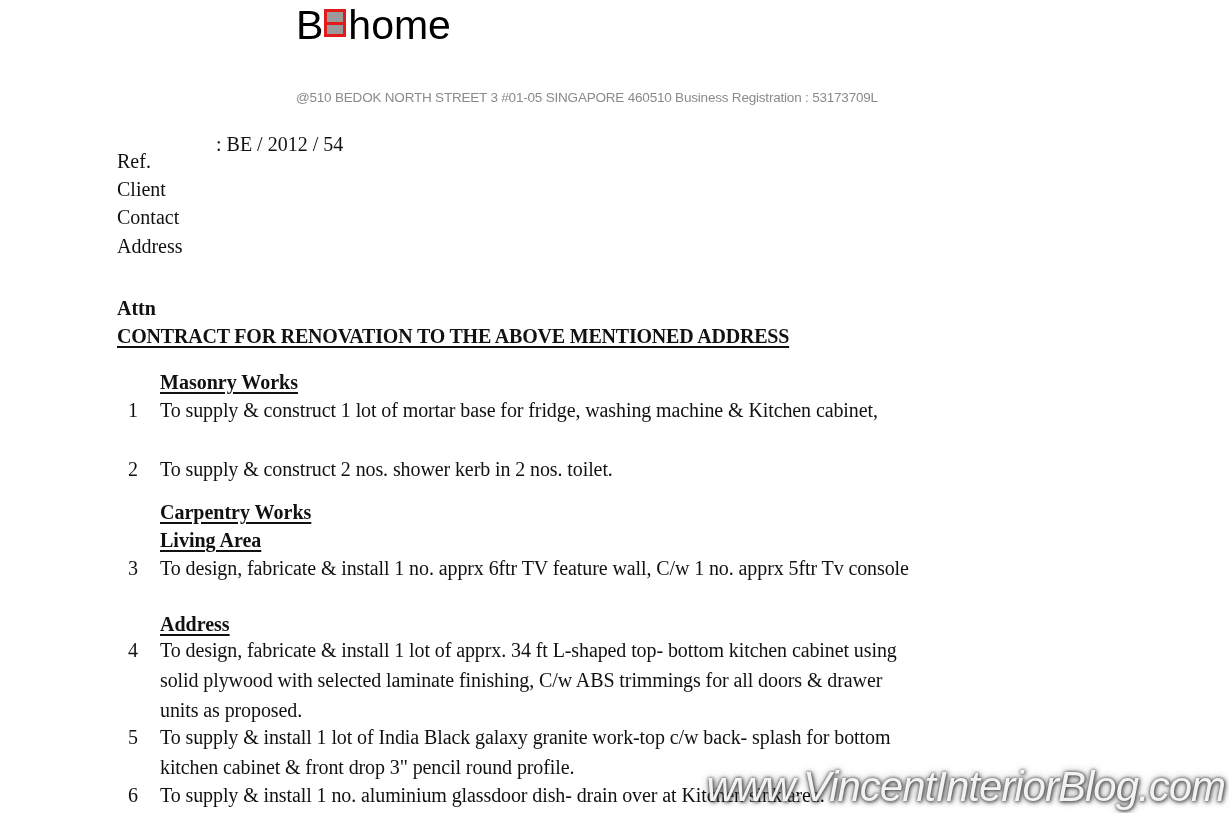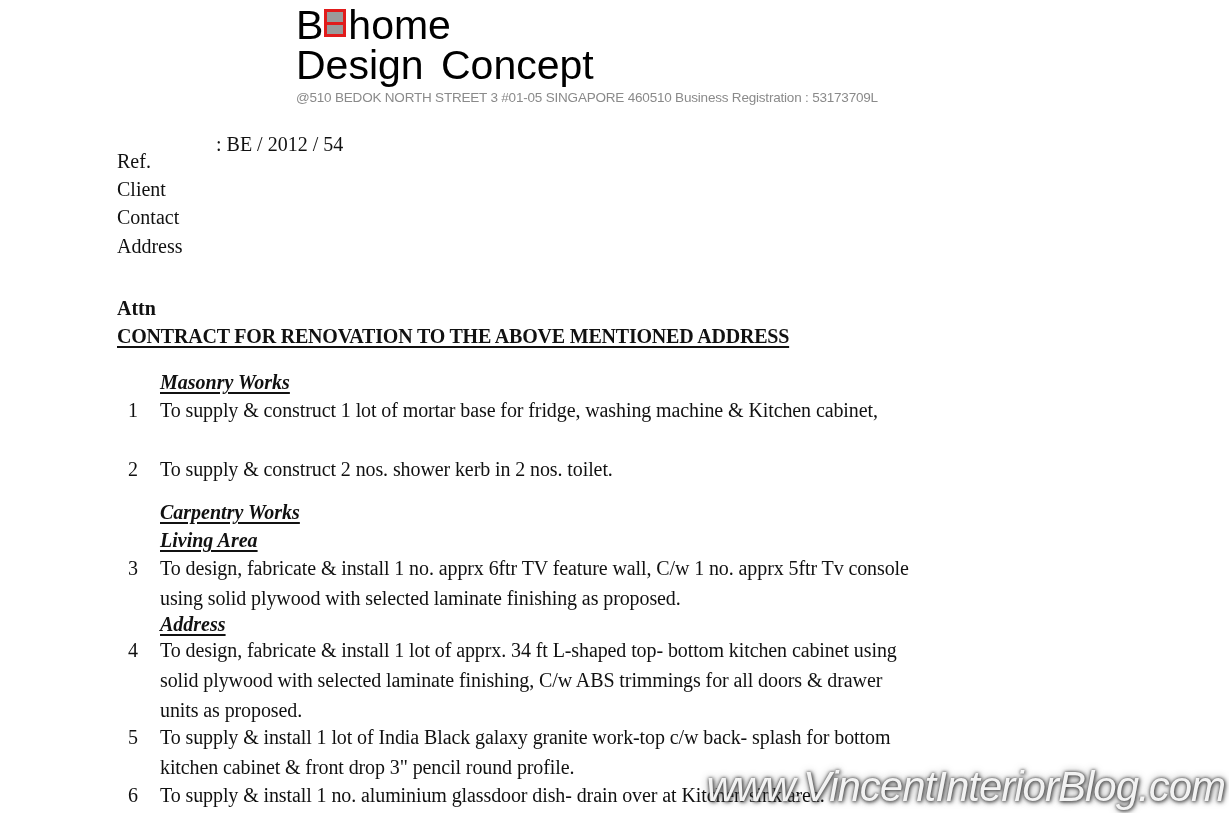--- a/index.html
+++ b/index.html
@@ -38,21 +38,21 @@
     .client { top: 177px; }
     .contact { top: 205px; }
     .addr { top: 234px; }
     .attn { top: 296px; font-weight: bold; }
     .title {
       position: absolute; left: 117px; top: 325px; font-size: 20px; font-weight: bold;
       text-decoration: underline; text-underline-offset: 3px; white-space: nowrap;
       letter-spacing: -0.2px;
     }
     .section-head {
-      position: absolute; left: 160px; font-size: 20px; font-weight: bold; font-style: italic;
+      position: absolute; left: 160px; font-size: 20px; font-weight: bold; 
       text-decoration: underline; text-underline-offset: 3px; white-space: nowrap;
     }
     .item-num { position: absolute; left: 128px; font-size: 20px; line-height: 30px; }
     .item-text { position: absolute; left: 160px; font-size: 20px; line-height: 30px; width: 860px; letter-spacing: -0.1px; }
     .watermark {
       position: absolute; right: 4px; bottom: 2px;
       font-family: "Liberation Sans", "DejaVu Sans", sans-serif; font-size: 42px;
       color: rgba(255,255,255,0.92);
       text-shadow: 0 0 3px #555, 1px 1px 4px #333, 0 0 8px rgba(0,0,0,0.4);
       letter-spacing: -1px; white-space: nowrap; font-style: italic;
@@ -60,21 +60,20 @@
   </style>
 </head>
 <body>
 
 <div class="logo">
   <div class="logo-line1">
     <span>B</span>
       <span class="logo-e"></span>
       <span>home</span>
   </div>
-  <div class="logo-line2">Design  Concept</div>
 </div>
 <div class="address">@510 BEDOK NORTH STREET 3 #01-05 SINGAPORE 460510 Business Registration : 53173709L</div>
 
 <div class="field ref-label">Ref.</div>
 <div class="ref-value">: BE / 2012 / 54</div>
 <div class="field client">Client</div>
 <div class="field contact">Contact</div>
 <div class="field addr">Address</div>
 <div class="field attn">Attn</div>
 
@@ -88,21 +87,20 @@
 <div class="item-num" style="top:454px">2</div>
 <div class="item-text" style="top:454px">
   <div>To supply &amp; construct 2 nos. shower kerb in 2 nos. toilet.</div>
 </div>
 
 <div class="section-head" style="top:501px">Carpentry Works</div>
 <div class="section-head" style="top:529px">Living Area</div>
 <div class="item-num" style="top:553px">3</div>
 <div class="item-text" style="top:553px">
   <div>To design, fabricate &amp; install 1 no. apprx 6ftr TV feature wall, C/w 1 no. apprx 5ftr Tv console</div>
-  <div>using solid plywood with selected laminate finishing as proposed.</div>
 </div>
 
 <div class="section-head" style="top:613px">Address</div>
 <div class="item-num" style="top:635px">4</div>
 <div class="item-text" style="top:635px">
   <div>To design, fabricate &amp; install 1 lot of apprx. 34 ft L-shaped top- bottom kitchen cabinet using</div>
   <div>solid plywood with selected laminate finishing, C/w ABS trimmings for all doors &amp; drawer</div>
   <div>units as proposed.</div>
 </div>
 <div class="item-num" style="top:722px">5</div>

